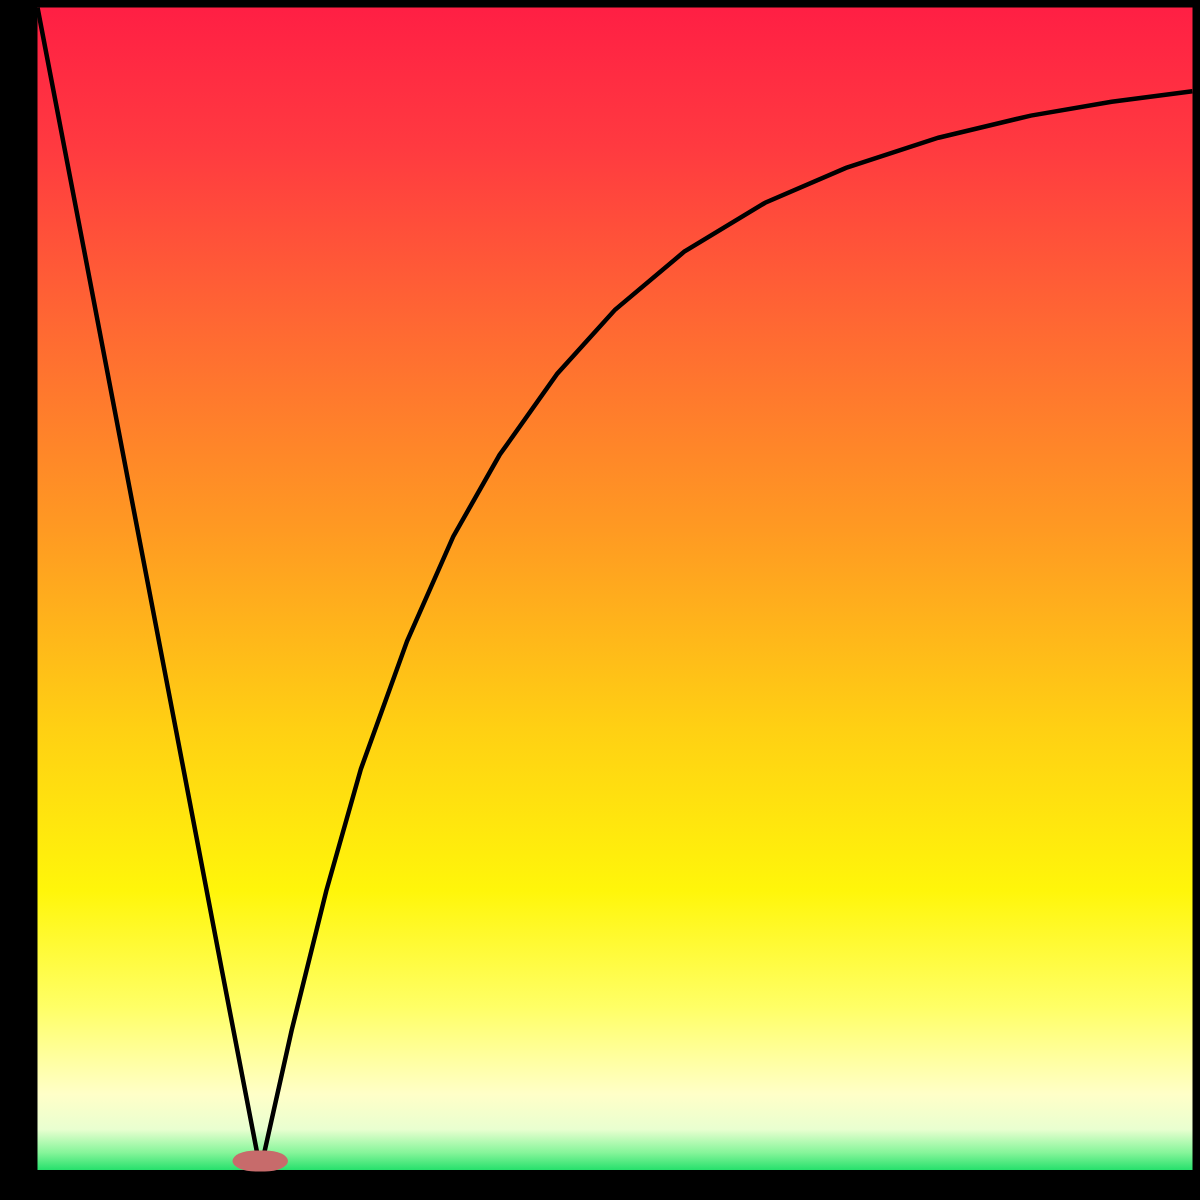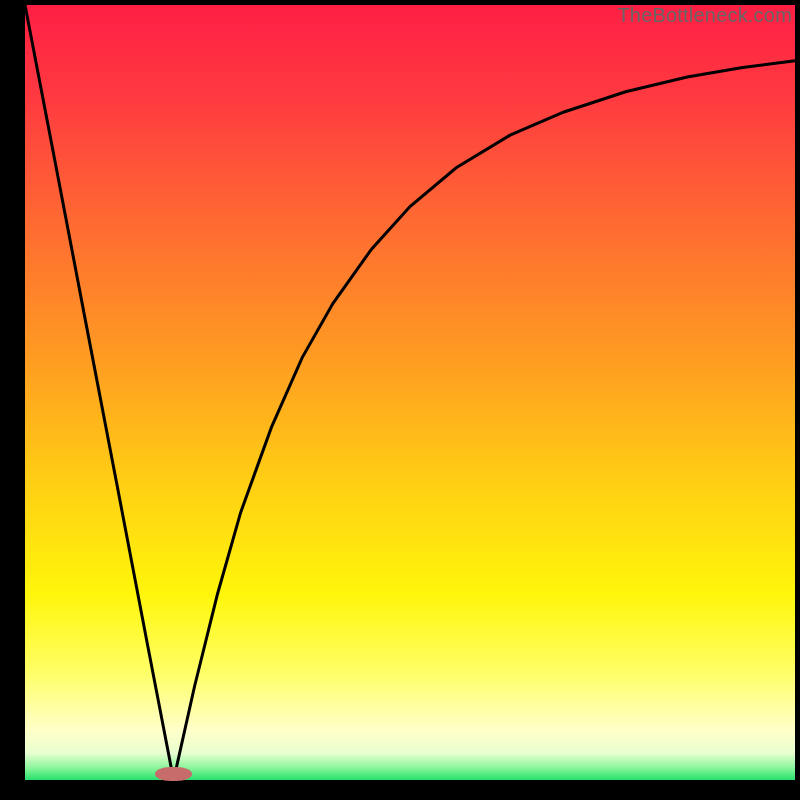--- a/index.html
+++ b/index.html
@@ -51,14 +51,13 @@
 <div class="frame">
 
   <div class="plot-area" id="plot" style="left: 25px; top: 5px; width: 770px; height: 775px;">
     <div class="gradient" id="grad" style="background: linear-gradient(rgb(255, 31, 68) 0%, rgb(255, 58, 64) 12%, rgb(255, 106, 50) 28%, rgb(255, 154, 34) 45%, rgb(255, 208, 19) 62%, rgb(255, 246, 10) 76%, rgb(255, 255, 102) 86%, rgb(255, 255, 200) 93.5%, rgb(233, 255, 208) 96.5%, rgb(134, 245, 154) 98.5%, rgb(38, 224, 108) 100%);"></div>
     <svg class="curve" id="curveSvg" viewBox="0 0 1000 1000" preserveAspectRatio="none">
       <path id="curvePath" fill="none" stroke="#000000" stroke-width="3" vector-effect="non-scaling-stroke" d="M0.0 0.0 L40.0 207.0 L80.0 415.0 L120.0 622.0 L160.0 830.0 L193.0 1000.0 L193.0 1000.0 L220.0 880.0 L250.0 760.0 L280.0 655.0 L320.0 545.0 L360.0 455.0 L400.0 385.0 L450.0 315.0 L500.0 260.0 L560.0 210.0 L630.0 168.0 L700.0 138.0 L780.0 112.0 L860.0 93.0 L930.0 81.0 L1000.0 72.0"></path>
     </svg>
     <div class="bump" id="bump" style="width: 36.96px; height: 13.95px; left: 130.13px; top: 761.825px; background: rgb(199, 107, 107);"></div>
   </div>
 
-  <div class="watermark" id="wm" style="right: 8px; top: 4px; color: rgb(102, 102, 102);">TheBottleneck.com</div>
 </div>
 
 </body></html>

